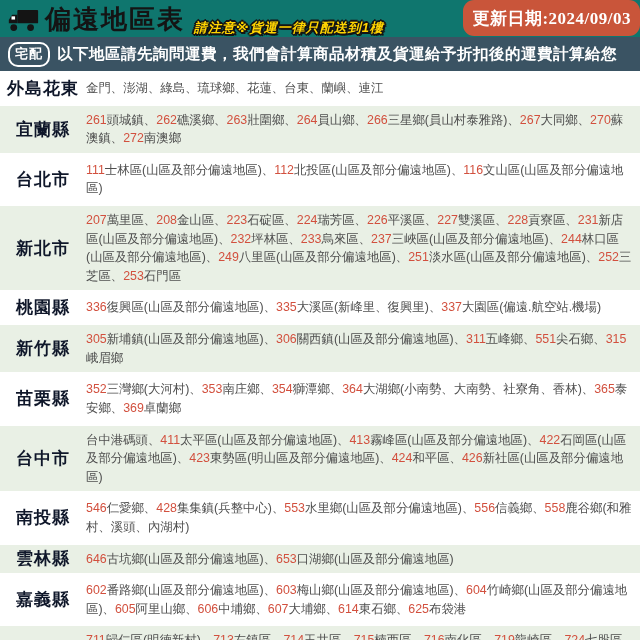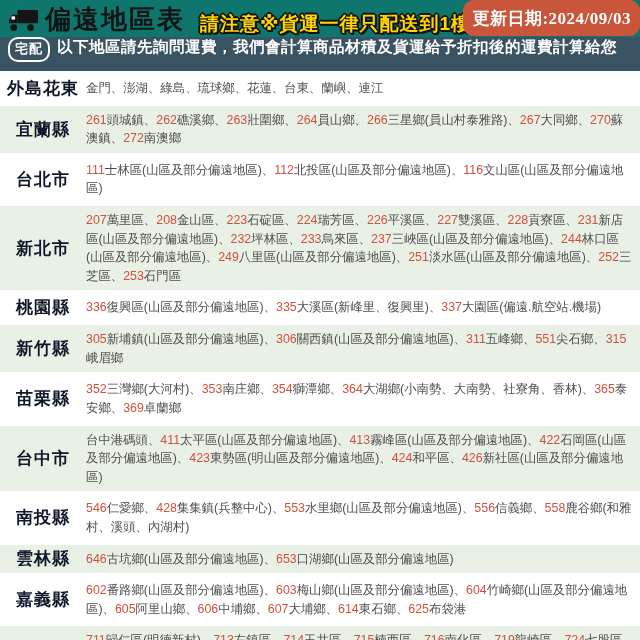--- a/index.html
+++ b/index.html
@@ -12,38 +12,39 @@
   .header{
     position:relative;height:37px;background:#0f766e;
     display:flex;align-items:flex-end;
   }
   .truck{flex:0 0 auto;margin:2px 5px 0 6px;}
   .title{
     font-family:"Liberation Serif","DejaVu Serif",serif;
     font-size:26px;font-weight:bold;color:#141414;letter-spacing:2px;white-space:nowrap;
   }
   .notice{
-    font-size:19px;font-weight:bold;color:#ffd400;letter-spacing:1px;
-    margin-left:15px;white-space:nowrap;
+    font-size:13px;font-weight:bold;color:#ffd400;letter-spacing:1px;
+    margin-left:9px;white-space:nowrap;
     text-shadow:
       -1px -1px 0 #141414, 1px -1px 0 #141414,
       -1px  1px 0 #141414, 1px  1px 0 #141414,
       -2px  0   0 #141414, 2px  0   0 #141414,
        0   -2px 0 #141414, 0    2px 0 #141414,
        2px  2px 0 #141414;
+    font-style: italic;
   }
   .update-box{
     position:absolute;right:0;top:0;bottom:1px;background:#c9553a;
     display:flex;align-items:center;padding:0 9px;
     font-family:"Liberation Serif","DejaVu Serif",serif;
     font-size:17px;font-weight:bold;color:#ffffff;letter-spacing:0.5px;white-space:nowrap;border-radius:11px;
   }
   
   .subheader{
-    height:34px;background:#3a5363;display:flex;align-items:flex-start;padding:0 8px;
+    height:34px;background:#3a5363;display:flex;align-items:center;padding:0 8px;
   }
   .badge{
     flex:0 0 auto;border:2px solid #ffffff;border-radius:10px;
     color:#ffffff;font-size:13px;font-weight:bold;
     padding:1px 5px 2px 5px;letter-spacing:1px;margin-right:7px;
   }
   .subtext{
     color:#ffffff;font-size:15.5px;font-weight:bold;letter-spacing:0.5px;white-space:nowrap;
   }
   

